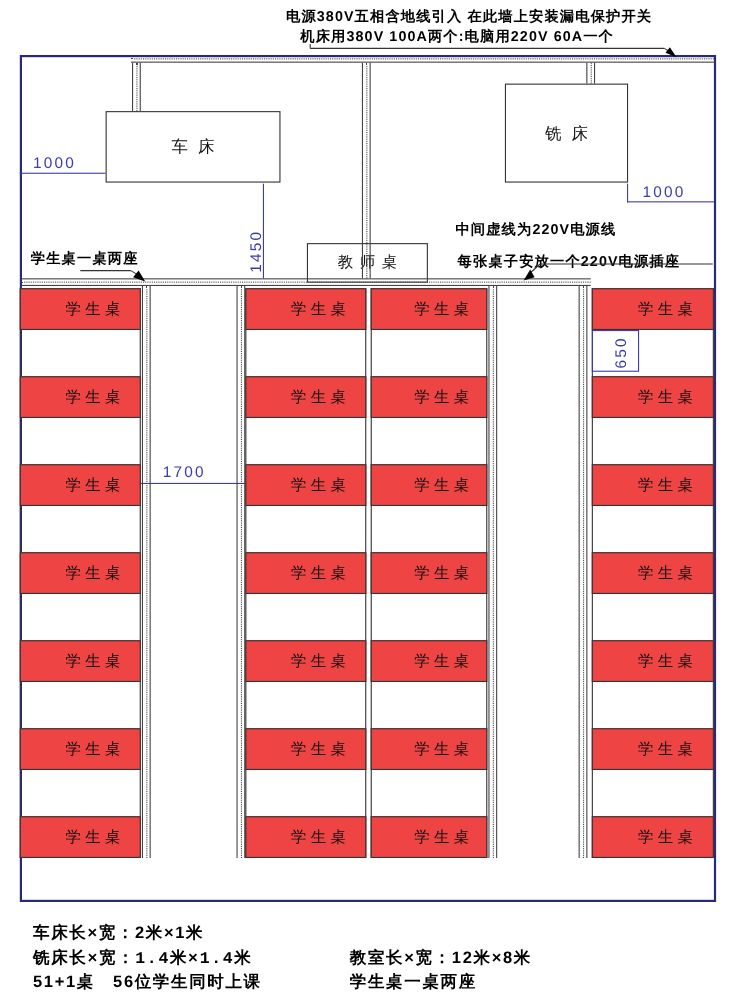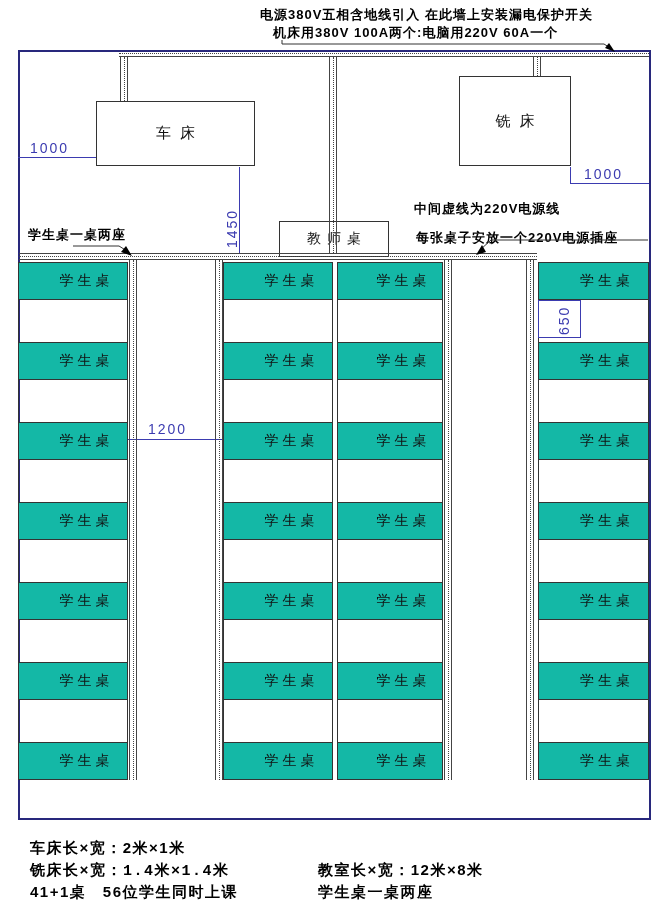--- a/index.html
+++ b/index.html
@@ -7,21 +7,21 @@
           font-family:"Liberation Sans",sans-serif;color:#111;}
   
   #room{position:absolute;left:18px;top:50px;width:633px;height:770px;
         border:2px solid #28287c;box-sizing:border-box;}
   .wallline{position:absolute;height:0;border-top:1px solid #444;}
   .walldots{position:absolute;height:0;border-top:1px dotted #444;}
   
   .box{position:absolute;border:1px solid #333;background:#fff;box-sizing:border-box;
        display:flex;align-items:center;justify-content:center;}
   .machine-label{font-size:15px;letter-spacing:9px;text-indent:9px;}
-  .desk{position:absolute;border:1px solid #333;background:#14b8a6;box-sizing:border-box;
+  .desk{position:absolute;border:1px solid #333;background:#ef4444;box-sizing:border-box;
         display:flex;align-items:center;justify-content:center;
         font-size:14px;letter-spacing:4px;text-indent:4px;padding-left:23px;}
   .colrect{position:absolute;border:1px solid #333;box-sizing:border-box;}
   
   .vduct{position:absolute;width:8px;box-sizing:border-box;
          border-left:1px solid #444;border-right:1px solid #444;z-index:4;}
   .vduct>div{width:0;height:100%;margin-left:3px;border-left:1px dotted #444;}
   .hduct{position:absolute;height:7px;box-sizing:border-box;
          border-top:1px solid #444;border-bottom:1px solid #444;z-index:4;}
   .hduct>div{height:0;width:100%;margin-top:2px;border-top:1px dotted #444;}
@@ -124,21 +124,21 @@
   <div class="dimtxt" style="left:30px;top:140px;">1000</div>
   <div class="dimh" style="left:18px;top:157px;width:78px;"></div>
 
   <div class="dimv" style="left:239px;top:167px;height:86px;"></div>
   <div class="dimtxt rot" style="left:224px;top:248px;">1450</div>
 
   <div class="dimtxt" style="left:584px;top:166px;">1000</div>
   <div class="dimv" style="left:570px;top:167px;height:17px;"></div>
   <div class="dimh" style="left:570px;top:183px;width:79px;"></div>
 
-  <div class="dimtxt" style="left:148px;top:421px;">1200</div>
+  <div class="dimtxt" style="left:148px;top:421px;">1700</div>
   <div class="dimh" style="left:128px;top:439px;width:95px;"></div>
 
   <div class="dimbox" style="left:538px;top:300px;width:43px;height:38px;z-index:5;"></div>
   <div class="dimtxt rot" style="left:556px;top:335px;">650</div>
 
   <div class="note" style="left:414px;top:200px;">中间虚线为220V电源线</div>
   <div class="note" style="left:416px;top:217px;margin-top:12px;">每张桌子安放一个220V电源插座</div>
   <div class="note" style="left:28px;top:226px;">学生桌一桌两座</div>
 
   <svg id="leaders" width="668" height="916">
@@ -154,16 +154,16 @@
     <g fill="#000">
       <polygon points="615,52 605,48 609,43"></polygon>
       <polygon points="476,255 486,252 482,245"></polygon>
       <polygon points="132,256 121,252 126,246"></polygon>
     </g>
   </svg>
 
   <div class="legend" style="left:30px;top:839px;">车床长×宽：2米×1米</div>
   <div class="legend" style="left:30px;top:861px;font-family:Liberation Mono, monospace;">铣床长×宽：1.4米×1.4米</div>
   <div class="legend" style="left:318px;top:861px;">教室长×宽：12米×8米</div>
-  <div class="legend" style="left:30px;top:883px;">41+1桌　56位学生同时上课</div>
+  <div class="legend" style="left:30px;top:883px;">51+1桌　56位学生同时上课</div>
   <div class="legend" style="left:318px;top:883px;">学生桌一桌两座</div>
 
 </div>
 
 </body></html>

